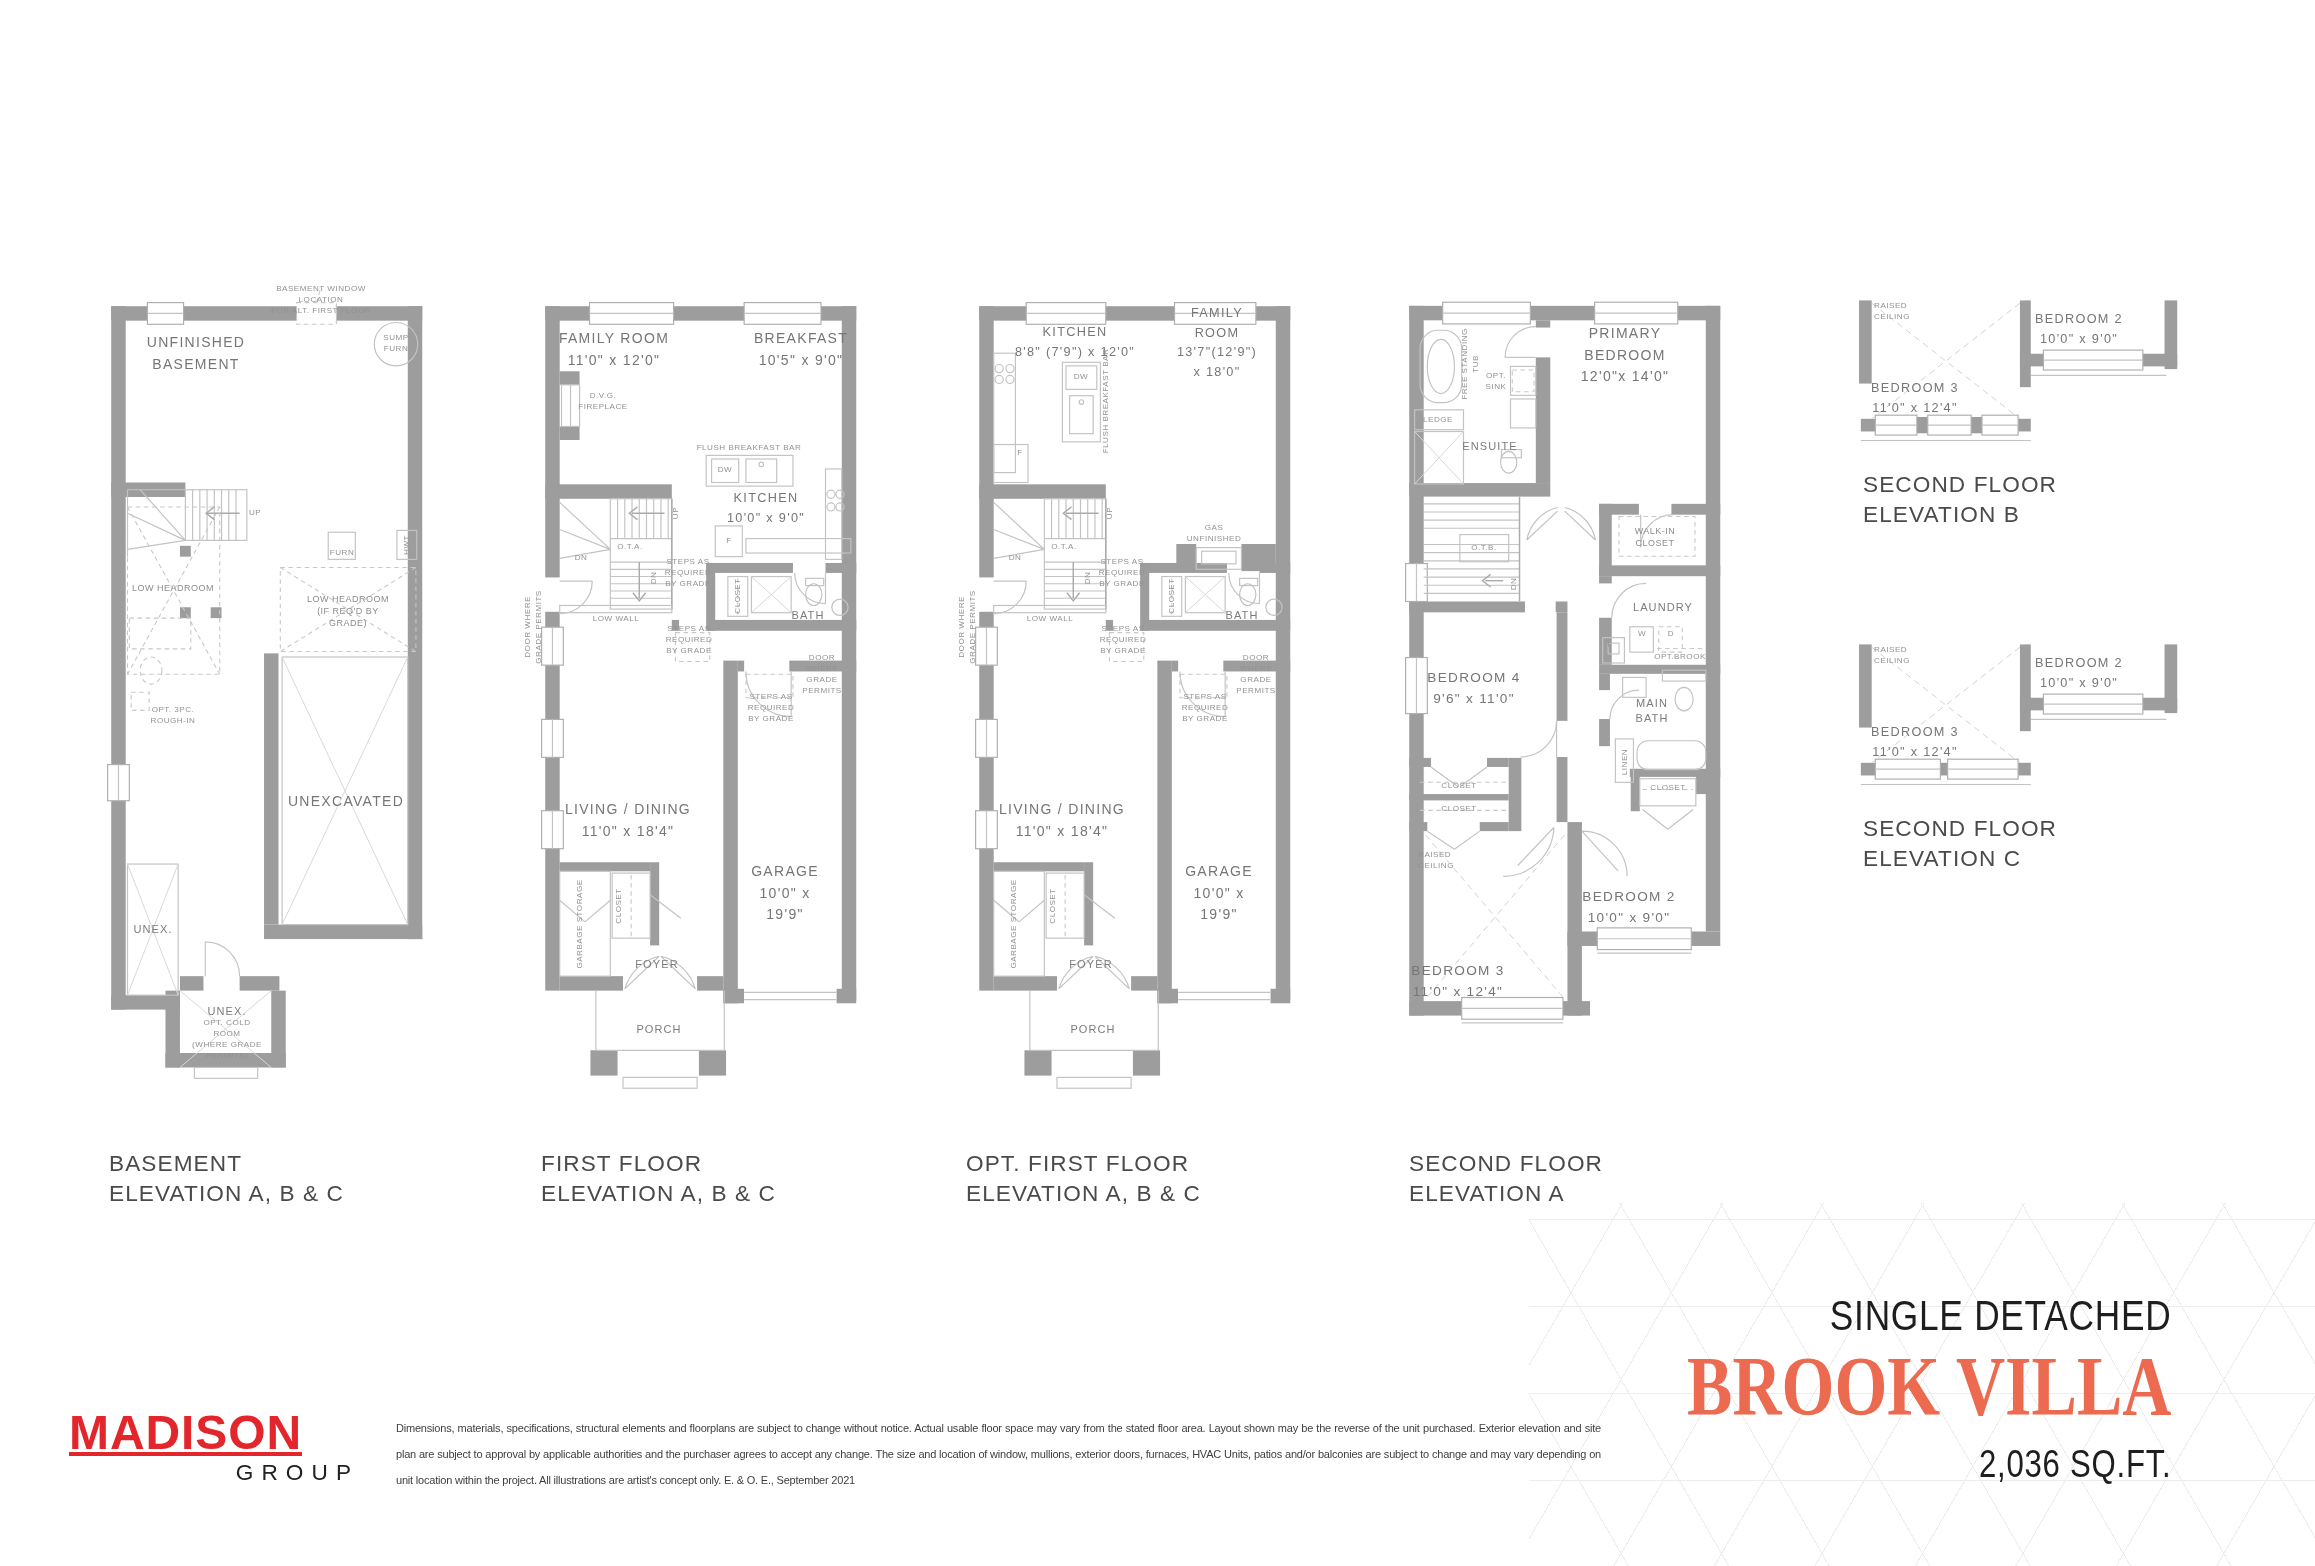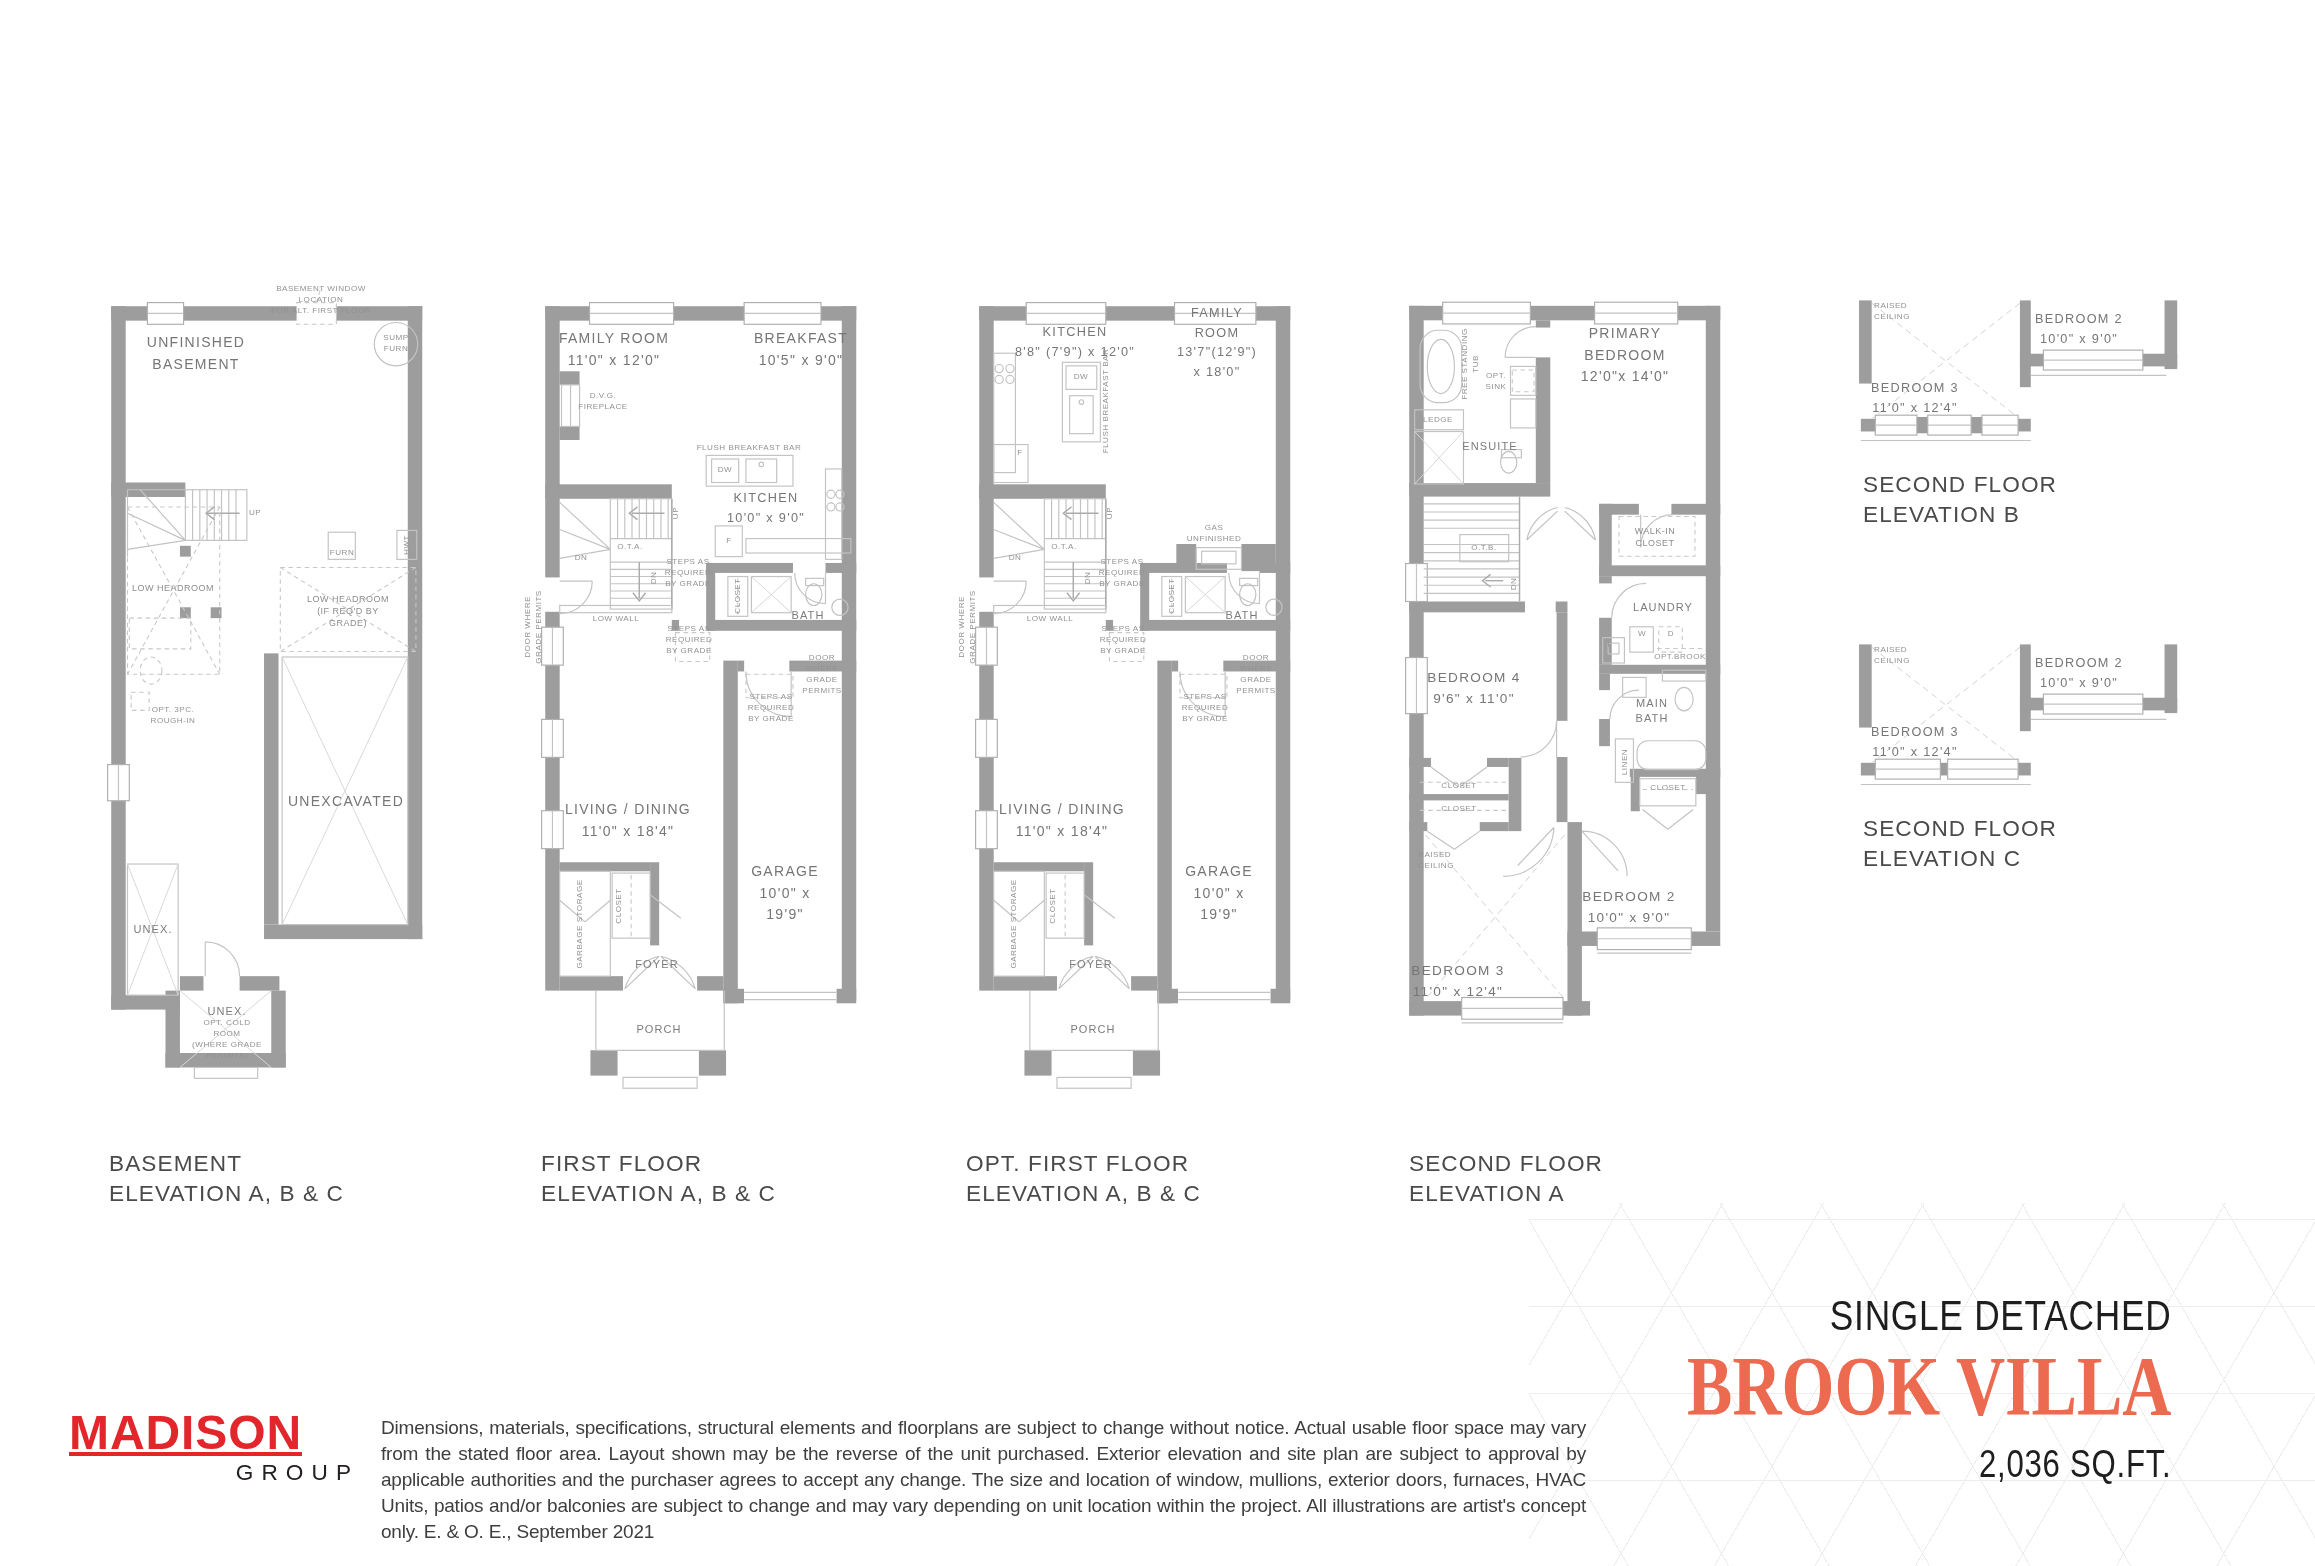--- a/index.html
+++ b/index.html
@@ -26,21 +26,21 @@
   .r{font-size:14px;color:#767676;letter-spacing:1.3px;line-height:1.55;}
   .m{font-size:11px;color:#7C7C7C;letter-spacing:1.1px;}
   .s{font-size:9px;color:#8D8D8D;}
   .t{font-size:8.1px;color:#929292;}
   .v{writing-mode:vertical-rl;transform:translate(-50%,-50%) rotate(180deg);}
   .plan-title{position:absolute;font-size:22.6px;line-height:30px;letter-spacing:1.1px;
       color:#4A4A4A;white-space:pre-line;}
   .logo{position:absolute;left:69px;top:1409px;width:282px;}
   .logo-madison{font-size:48px;font-weight:bold;letter-spacing:0.9px;color:#E2262B;line-height:1;text-decoration:underline;}
   .logo-group{font-size:22.6px;letter-spacing:8.1px;color:#242021;text-align:right;margin-top:4.5px;margin-right:-8.1px;line-height:1;}
-  .disclaimer{position:absolute;left:381px;top:1415px;width:1205px;font-size:19px;line-height:26px;
+  .disclaimer{position:absolute;left:396px;top:1415px;width:1205px;font-size:11px;line-height:26px;
       color:#3E3E3E;text-align:justify;letter-spacing:-0.2px;}
   .titleblock{position:absolute;right:145px;top:1292px;text-align:right;}
   .hero-type{font-size:43px;color:#1E1E1E;letter-spacing:0.9px;line-height:1.1;
       transform:scaleX(.82);transform-origin:right center;}
   .hero-name{font-family:"Liberation Serif",serif;font-weight:bold;font-size:85px;color:#EB6A50;
       line-height:1.02;margin-top:3.6px;transform:scaleX(.8);transform-origin:right center;}
   .hero-area{font-size:38px;color:#1E1E1E;letter-spacing:0.9px;margin-top:14.5px;line-height:1.1;
       transform:scaleX(.82);transform-origin:right center;}
 </style>
 </head>

